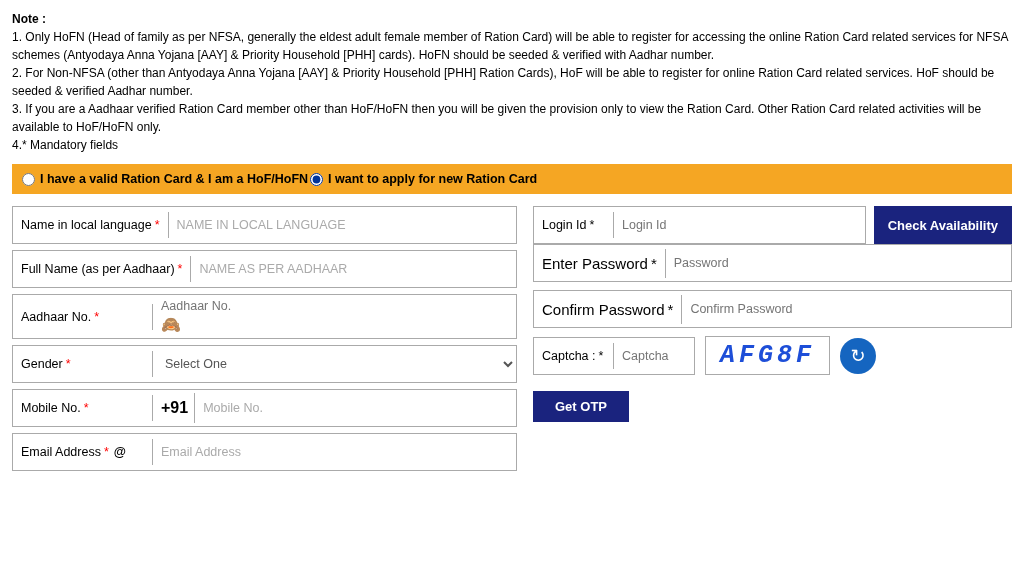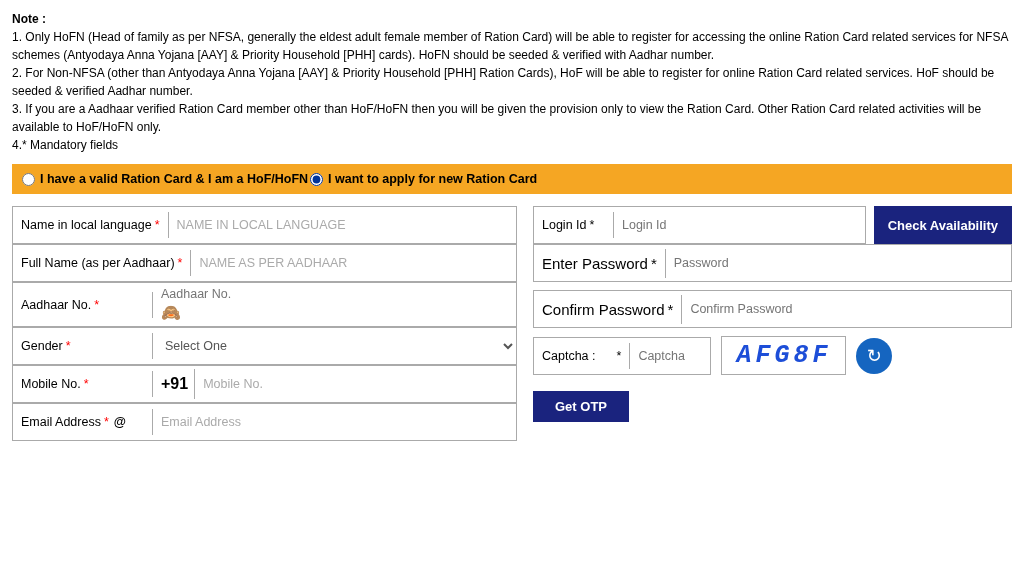--- a/index.html
+++ b/index.html
@@ -52,21 +52,21 @@
     .left-col {
       flex: 0 0 505px;
     }
     .right-col {
       flex: 1;
     }
     .field-row {
       display: flex;
       align-items: center;
       border: 1px solid #aaa;
-      margin-bottom: 0;
+      margin-bottom: 6px;
       min-height: 38px;
     }
     .field-label {
       background: #fff;
       padding: 6px 8px;
       font-size: 12.5px;
       white-space: nowrap;
       border-right: 1px solid #aaa;
       min-width: 140px;
       display: flex;
@@ -210,21 +210,21 @@
       flex: 0 0 auto;
     }
     .captcha-label {
       padding: 6px 8px;
       font-size: 12.5px;
       white-space: nowrap;
       border-right: 1px solid #aaa;
       min-width: 80px;
       display: flex;
       align-items: center;
-      gap: 21px;
+      gap: 3px;
       background: #fff;
     }
     .captcha-input {
       border: none;
       outline: none;
       padding: 6px 8px;
       font-size: 12.5px;
       color: #aaa;
       background: #fff;
       width: 80px;

